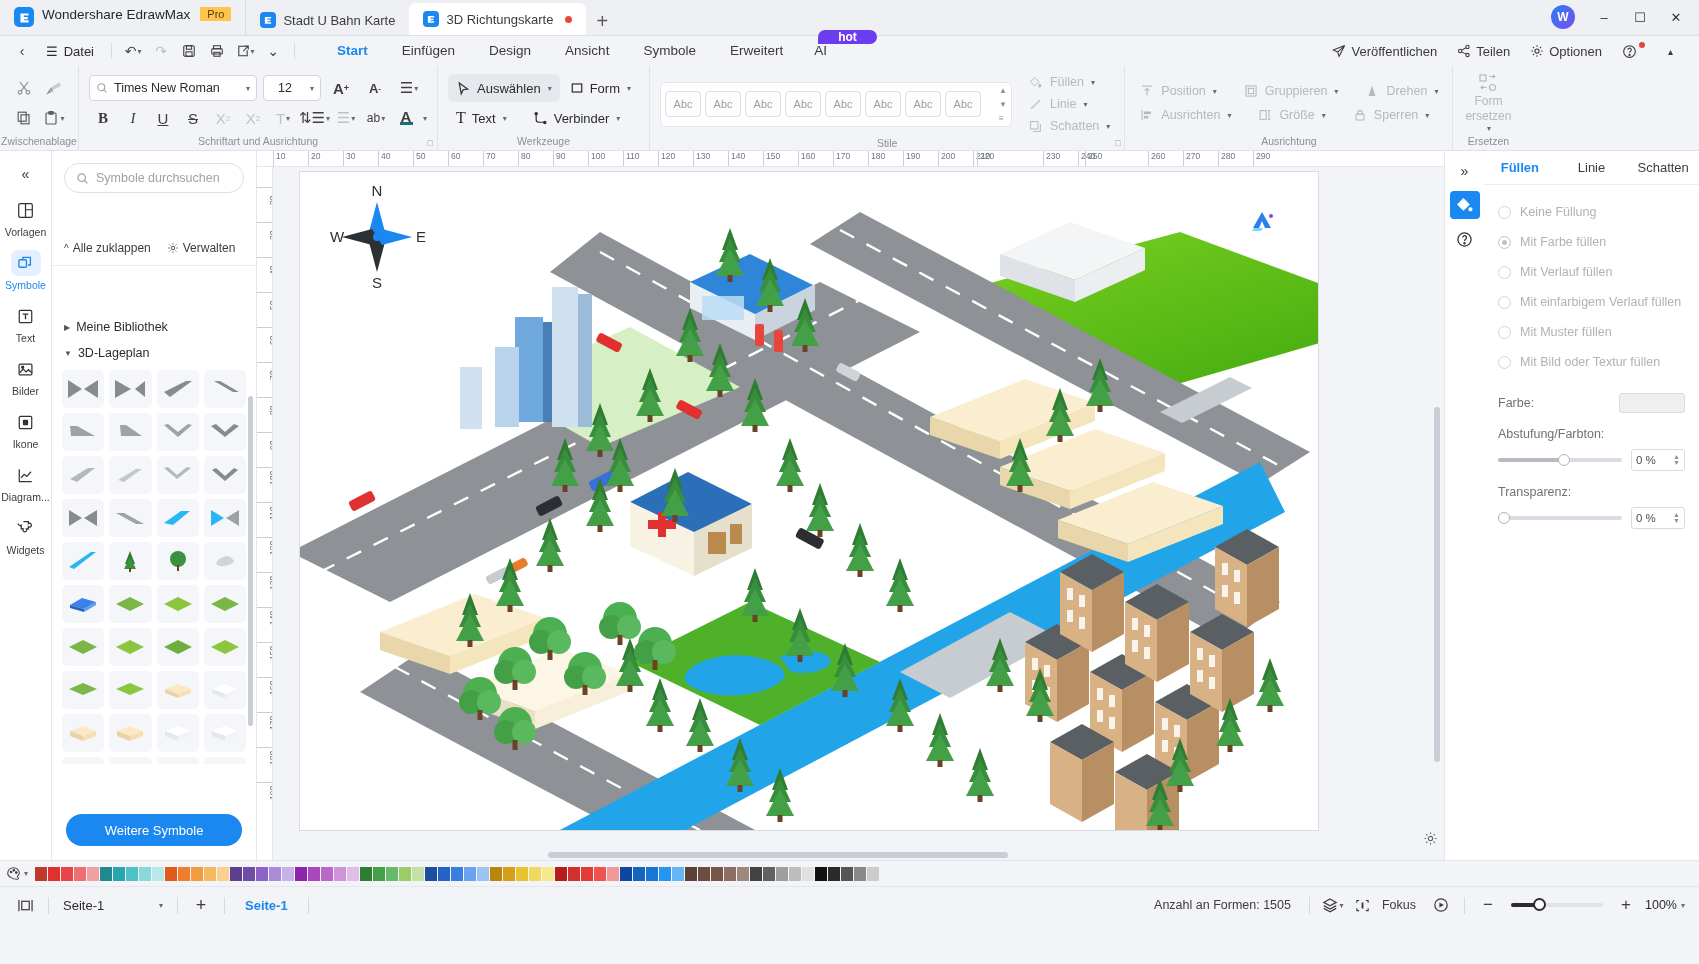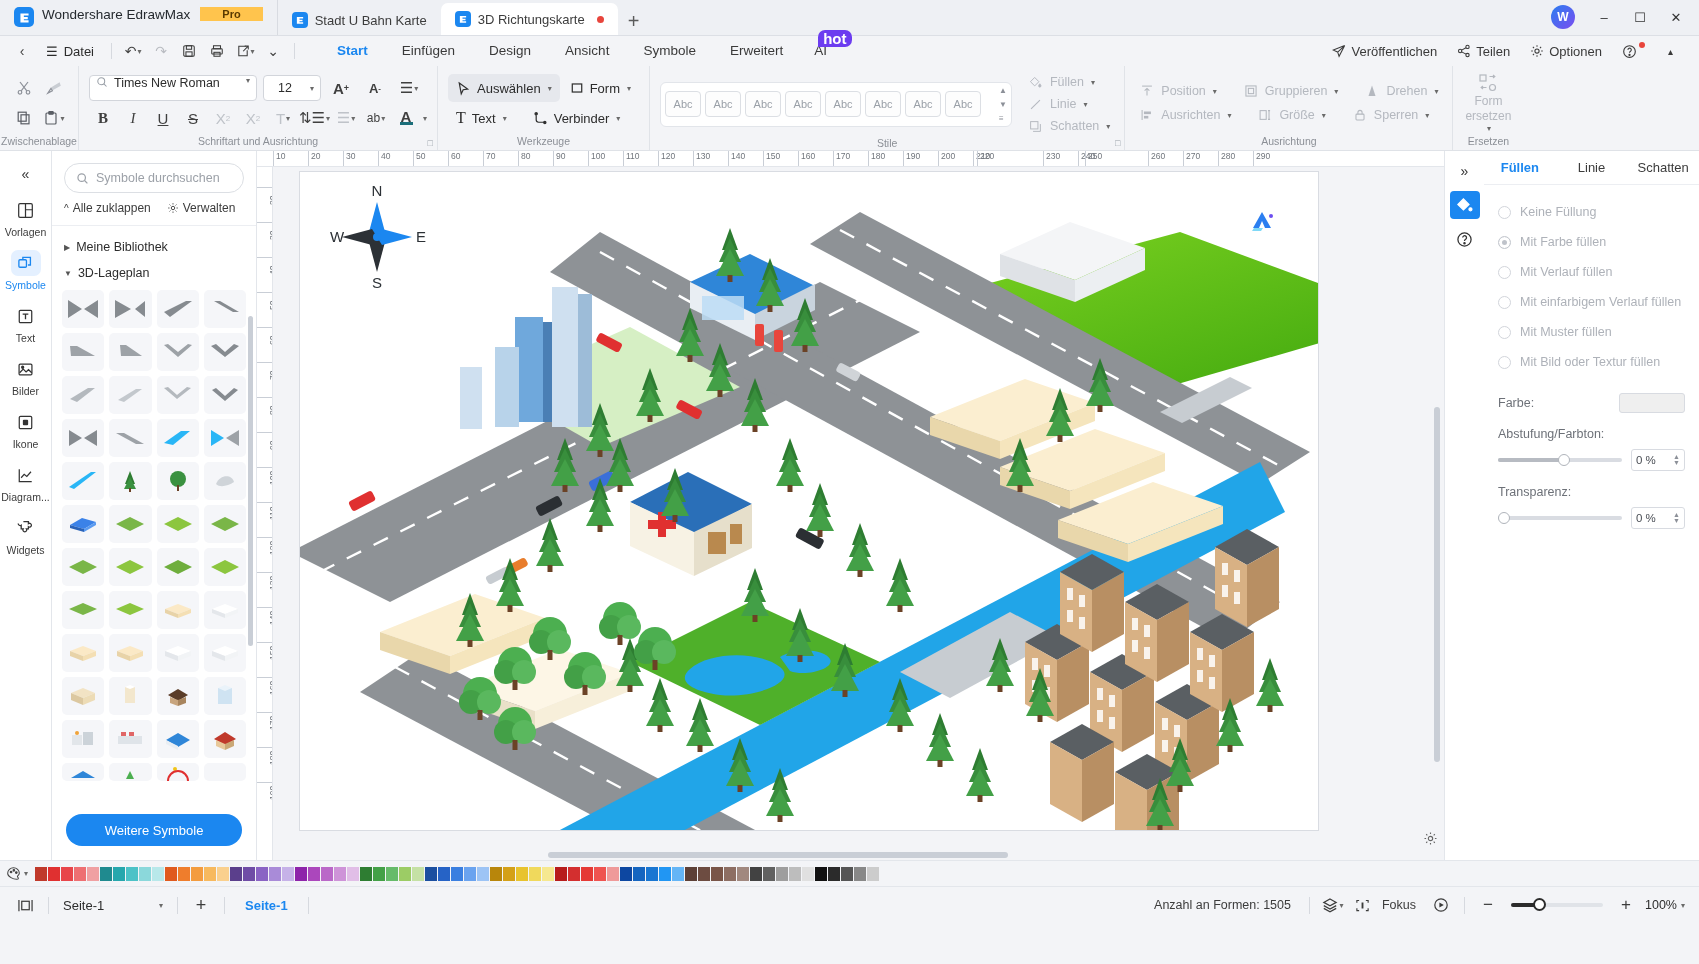--- a/index.html
+++ b/index.html
@@ -15,22 +15,22 @@
     height: 36px; background:#eef0f4; display:flex; align-items:flex-end;
     border-bottom:1px solid #dcdfe5; position:relative;
   }
   .brand { display:flex; align-items:flex-start; gap:8px; padding:0 14px 8px 14px; }
   .brand-logo {
     width:20px;height:20px;border-radius:5px;background:#1b87f0;color:#fff;
     display:flex;align-items:center;justify-content:center;font-size:13px;font-weight:bold;
   }
   .brand-name { font-size:13.5px; color:#24292e; }
   .pro-badge {
-    background:#ffc44d; color:#5a3a00; font-size:11px; font-weight:bold;
-    border-radius:0; padding:1px 22px; margin-left:2px;
+    background:#ffc44d; color:#5a3a00; font-size:11px; font-weight:normal;
+    border-radius:0; padding:1px 7px; margin-left:2px;
   }
   .tabs-strip { display:flex; align-items:flex-end; height:36px; border-left:1px solid #d8dbe1; }
   .doc-tab {
     display:flex;align-items:center;gap:7px; height:30px; padding:0 14px;
     font-size:13px; color:#3c3c3c; cursor:pointer; border-radius:7px 7px 0 0;
   }
   .doc-tab.active { background:#fff; height:32px; }
   .tab-ico {
     width:16px;height:16px;border-radius:4px;background:#1b87f0;color:#fff;
     display:flex;align-items:center;justify-content:center;font-size:10px;font-weight:bold;flex:0 0 auto;
@@ -50,41 +50,41 @@
   .mb-icon { width:28px;height:24px;display:flex;align-items:center;justify-content:center;color:#444;cursor:pointer;font-size:14px;}
   .mb-icon.dis { color:#b9bcc2; }
   .mb-datei { display:flex;align-items:center;gap:6px;padding:0 10px;cursor:pointer;font-size:13px; }
   .mb-sep { width:1px;height:16px;background:#d6d9df;margin:0 7px; }
   .ribbon-tabs { display:flex; align-items:center; gap:0; margin-left:18px; }
   .rtab { padding:0 17px; height:30px; line-height:30px; font-size:13.5px; color:#3a3a3a; cursor:pointer; }
   .rtab.active { color:#1b87f0; font-weight:bold; }
   .ai-wrap { position:relative; padding:0 14px; cursor:pointer; }
   .hot-badge {
     position:absolute; top:-6px; left:18px; background:#6c3cf0; color:#fff;
-    font-size:15px; padding:0px 5px; border-radius:7px 7px 7px 0; font-weight:bold;
+    font-size:12px; padding:0px 20px; border-radius:7px 7px 7px 0; font-weight:bold;
   }
   .menu-right { margin-left:auto; display:flex; align-items:center; gap:4px; padding-right:10px; }
   .mr-item { display:flex;align-items:center;gap:5px;padding:0 8px;font-size:13px;color:#3a3a3a;cursor:pointer;height:24px; }
   .notif-dot { width:6px;height:6px;border-radius:50%;background:#e8453c;position:relative;top:-6px;left:-3px;}
 
   
   .ribbon { height:85px; background:#f3f4f7; display:flex; align-items:stretch; border-bottom:1px solid #dfe2e7; }
   .rgroup { display:flex; flex-direction:column; justify-content:space-between; padding:5px 0 2px 0; position:relative;}
   .rgroup + .rgroup { border-left:1px solid #e0e3e8; }
   .rg-body { display:flex; flex-direction:column; gap:2px; padding:0 10px; flex:1; justify-content:center;}
   .rg-label { text-align:center; font-size:10.5px; color:#8b8f96; padding-bottom:1px; }
   .rrow { display:flex; align-items:center; gap:2px; }
   .ricon {
     min-width:28px;height:28px;display:flex;align-items:center;justify-content:center;
     color:#3f3f3f;font-size:15px;cursor:pointer;border-radius:4px;
   }
   .ricon.dis{color:#bfc3c9;cursor:default;}
   .caret { font-size:8px; color:#6a6a6a; margin-left:1px; }
   .font-box {
-    display:flex;align-items:flex-start;gap:6px;border:1px solid #d2d5db;background:#fff;
+    display:flex;align-items:center;gap:6px;border:1px solid #d2d5db;background:#fff;
     border-radius:4px;height:26px;padding:0 6px;width:168px;font-size:12.5px;
   }
   .size-box {
     display:flex;align-items:center;border:1px solid #d2d5db;background:#fff;border-radius:4px;
     height:26px;padding:0 6px;width:58px;font-size:12.5px;justify-content:space-between;
   }
   .tool-btn {
     display:flex;align-items:center;gap:6px;padding:3px 8px;border-radius:5px;cursor:pointer;font-size:13px;height:28px;
   }
   .tool-btn.sel{background:#e6e8ed;}
@@ -110,21 +110,21 @@
   }
   .rail-collapse { height:30px;display:flex;align-items:center;justify-content:center;width:100%;color:#333;font-size:14px;cursor:pointer;}
   .rail-item {
     width:46px;padding:6px 0 4px 0;display:flex;flex-direction:column;align-items:center;gap:3px;
     cursor:pointer;border-radius:7px;font-size:10.5px;color:#3c3c3c;
   }
   .rail-item.active{color:#1b87f0;}
   .rail-item.active .rail-ico{background:#e4f0ff;}
   .rail-ico{width:30px;height:26px;display:flex;align-items:center;justify-content:center;border-radius:7px;font-size:15px;}
 
-  .symbols-panel { width:205px; background:#fff; border-right:1px solid #e3e6eb; display:flex; flex-direction:column; position:relative;}
+  .symbols-panel { width:205px; background:#fff; border-right:1px solid #e3e6eb; display:flex; flex-direction:column; position:relative;gap:40px;}
   .sp-search { margin:12px 12px 8px 12px; height:30px; border:1px solid #dcdfe4; border-radius:16px;
     display:flex;align-items:center;gap:7px;padding:0 11px;color:#9ca1a8;font-size:12.5px;}
   .sp-actions { display:flex;align-items:center;gap:16px;padding:0 12px 10px 12px;font-size:12px;color:#3c3c3c;border-bottom:1px solid #eceef2;}
   .sp-act{display:flex;align-items:center;gap:4px;cursor:pointer;}
   .sp-scroll { flex:1; overflow:hidden; padding-top:8px; position:relative;}
   .sp-tree { display:flex;align-items:center;gap:6px;padding:6px 12px;font-size:12.5px;cursor:pointer;}
   .tri { font-size:8px;color:#555; }
   .sym-grid { display:grid; grid-template-columns:repeat(4,1fr); gap:5px; padding:4px 10px 8px 10px; }
   .sym-cell { height:38px; background:#f5f6f9; border-radius:5px; display:flex;align-items:center;justify-content:center; cursor:pointer; overflow:hidden;}
   .sp-vbar { position:absolute;right:3px;top:90px;width:5px;height:330px;background:#c9ced6;border-radius:3px; }

